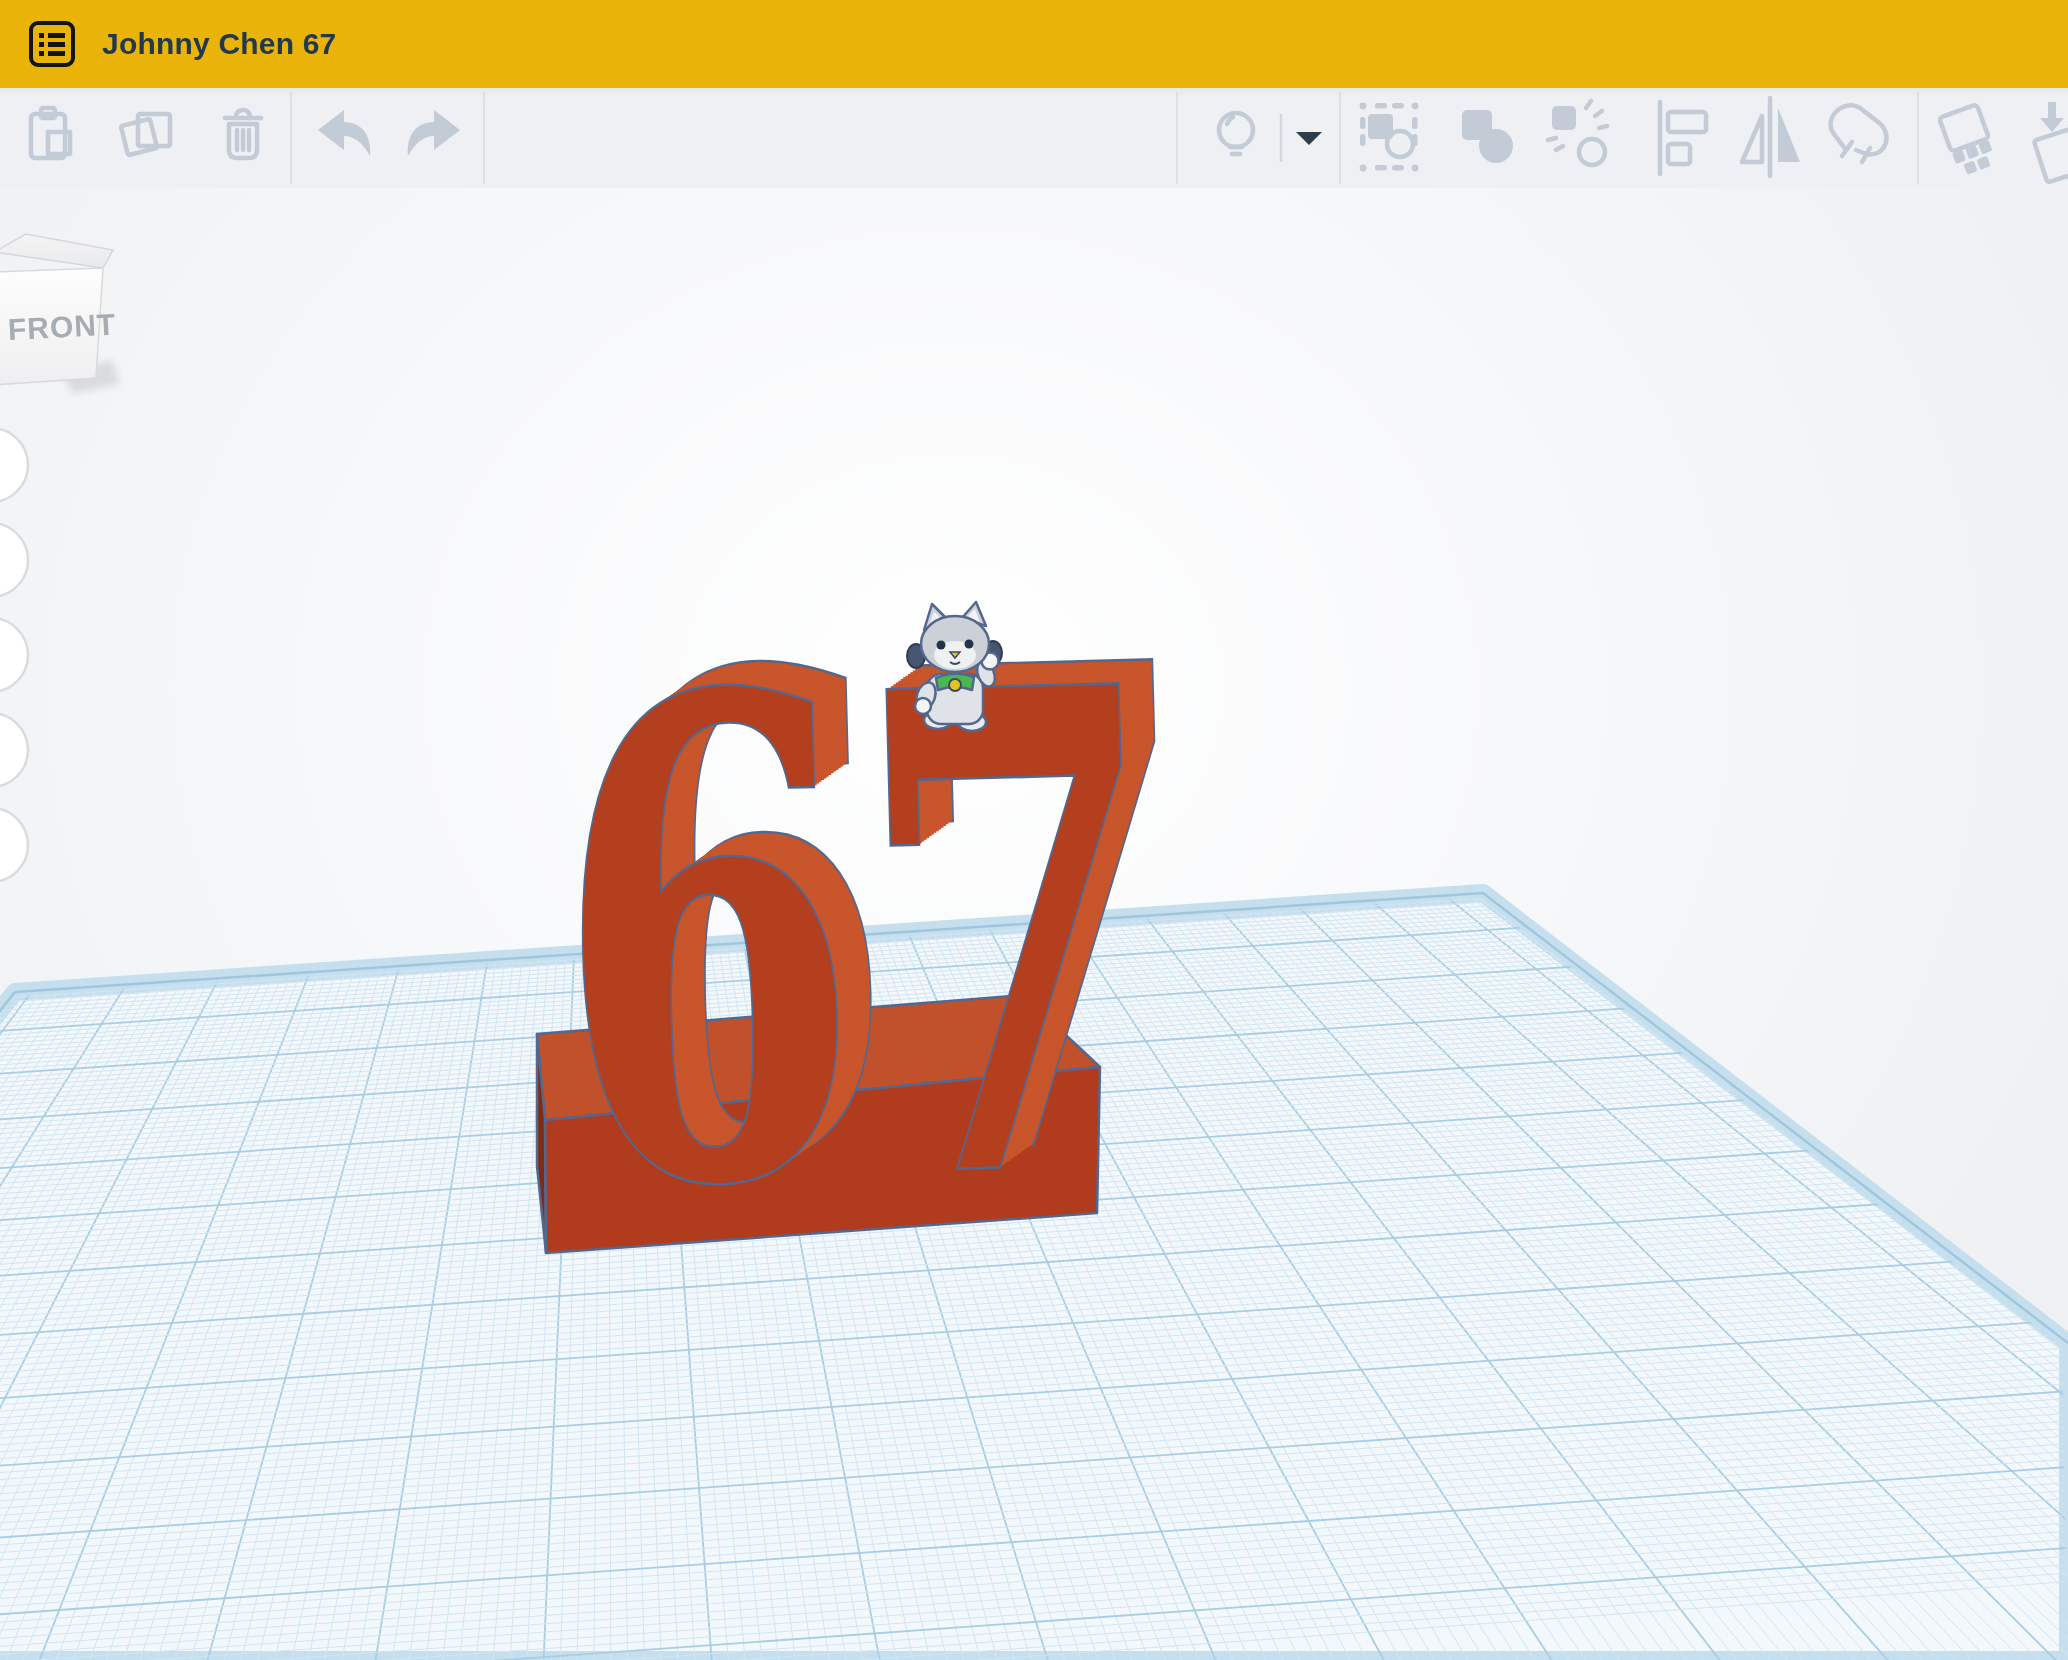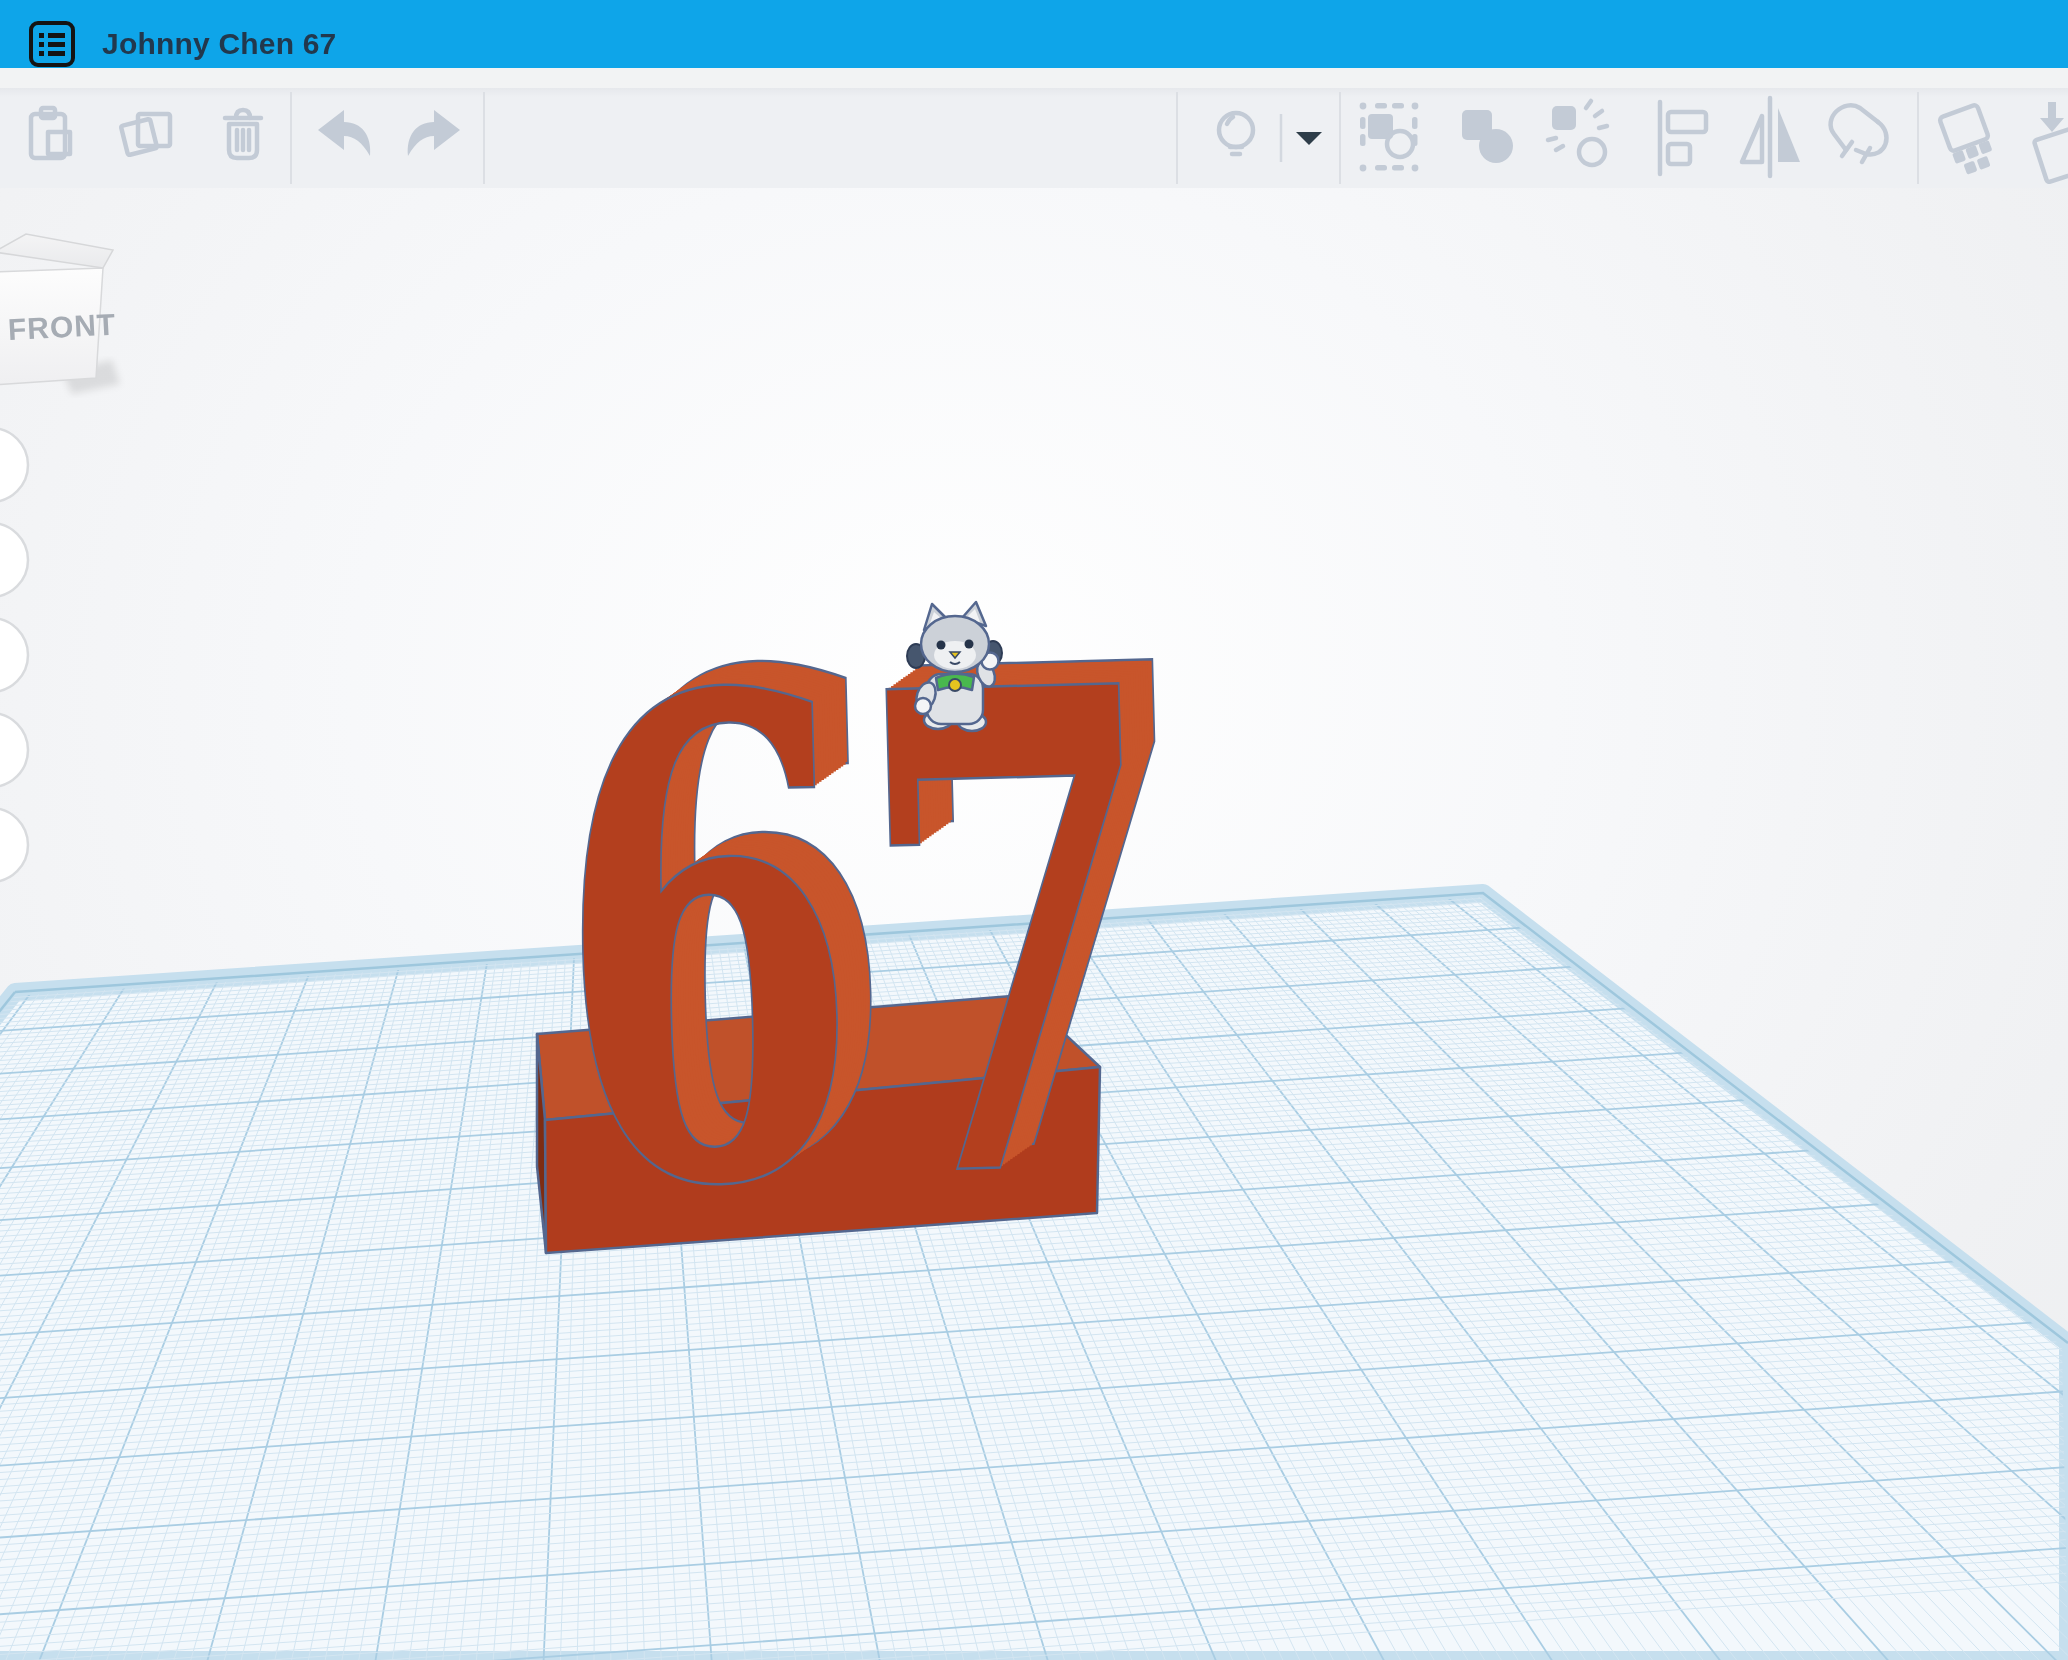--- a/index.html
+++ b/index.html
@@ -1,19 +1,19 @@
 <!DOCTYPE html>
 <html><head>
 <meta charset="utf-8">
 <style>
   html,body{margin:0;padding:0;background:#e9eaec;}
   #app{position:relative;width:2068px;height:1660px;overflow:hidden;
        font-family:"Liberation Sans",sans-serif;background:#f2f3f4;}
   
-  #header{position:absolute;left:0;top:0;width:2068px;height:68px;background:#0ea5e9;z-index:30;}
+  #header{position:absolute;left:0;top:0;width:2068px;height:88px;background:#eab308;z-index:30;}
   #menu-btn{position:absolute;left:28px;top:20px;width:48px;height:48px;cursor:pointer;}
   #title{position:absolute;left:102px;top:0;height:88px;display:flex;align-items:center;
          font-size:30px;font-weight:bold;color:#22384d;letter-spacing:.2px;}
   
   #toolbar{position:absolute;left:0;top:88px;width:2068px;height:100px;z-index:29;
            background:linear-gradient(#e6e8ec, #eef0f3 9px);}
   #toolbar svg{display:block}
   .tool{cursor:pointer}
   .tico{stroke:#c3cbd6;fill:none;stroke-width:4.5;stroke-linecap:round;stroke-linejoin:round;}
   .tfill{fill:#c3cbd6;stroke:none;}

